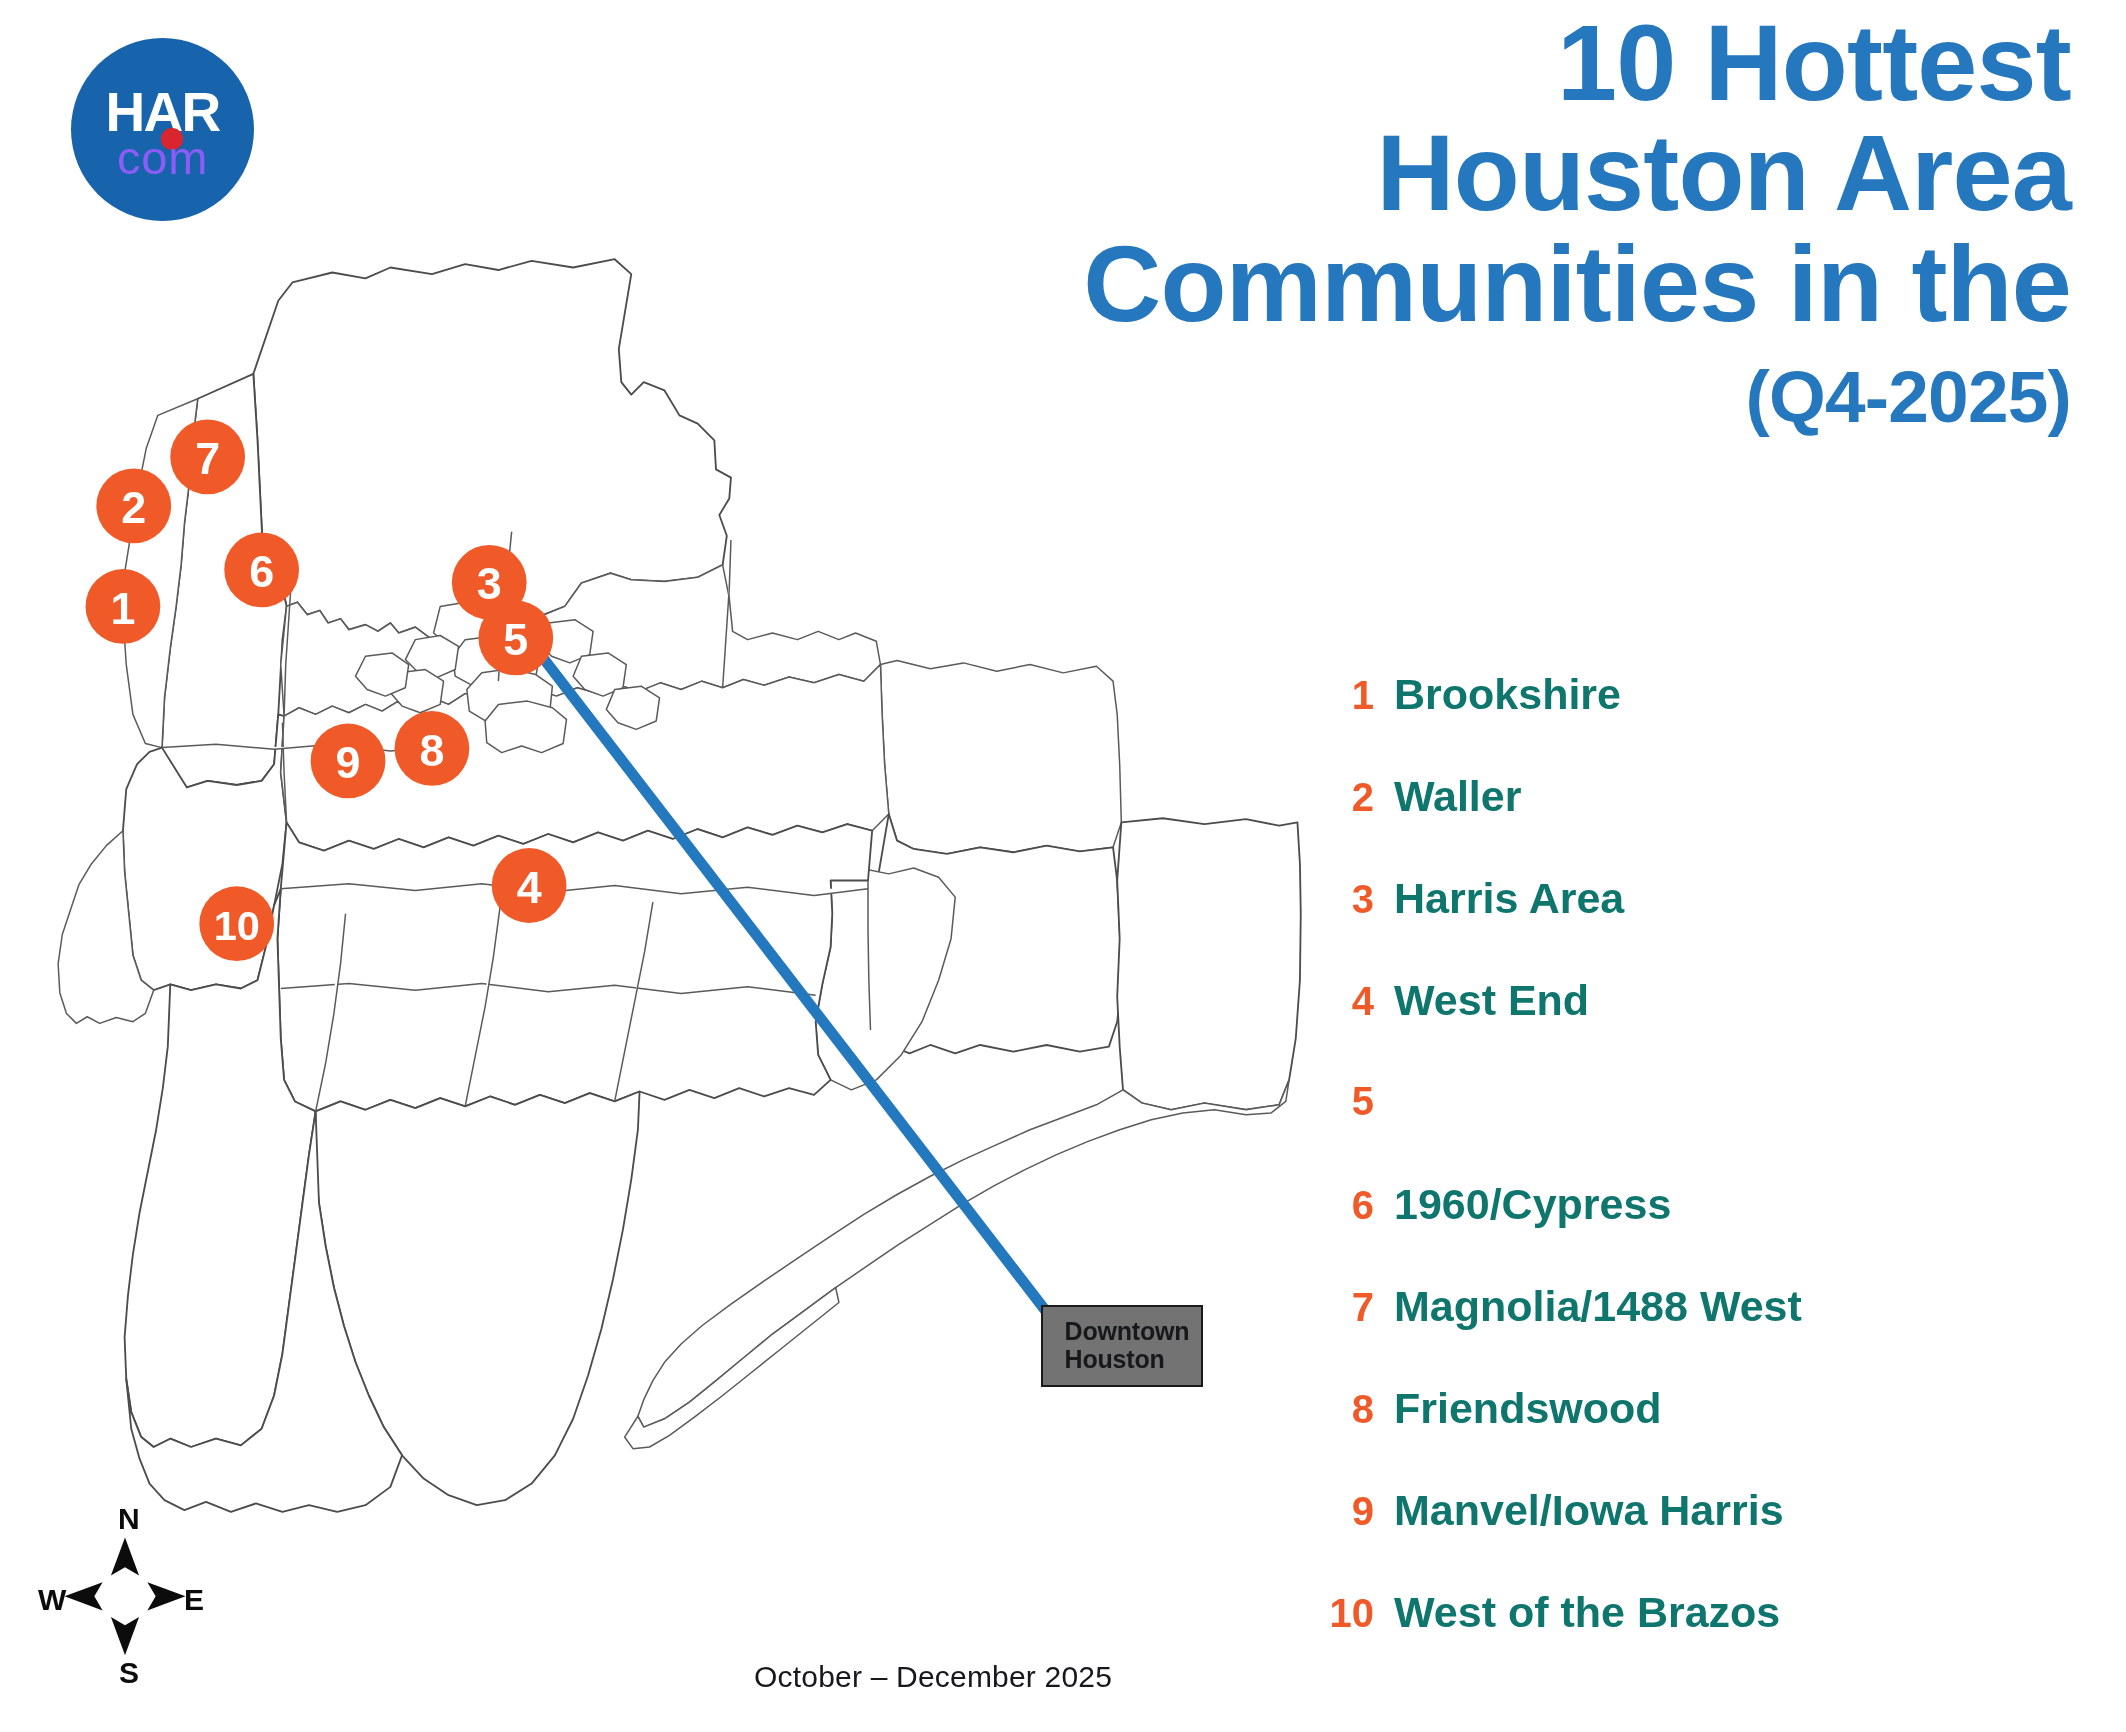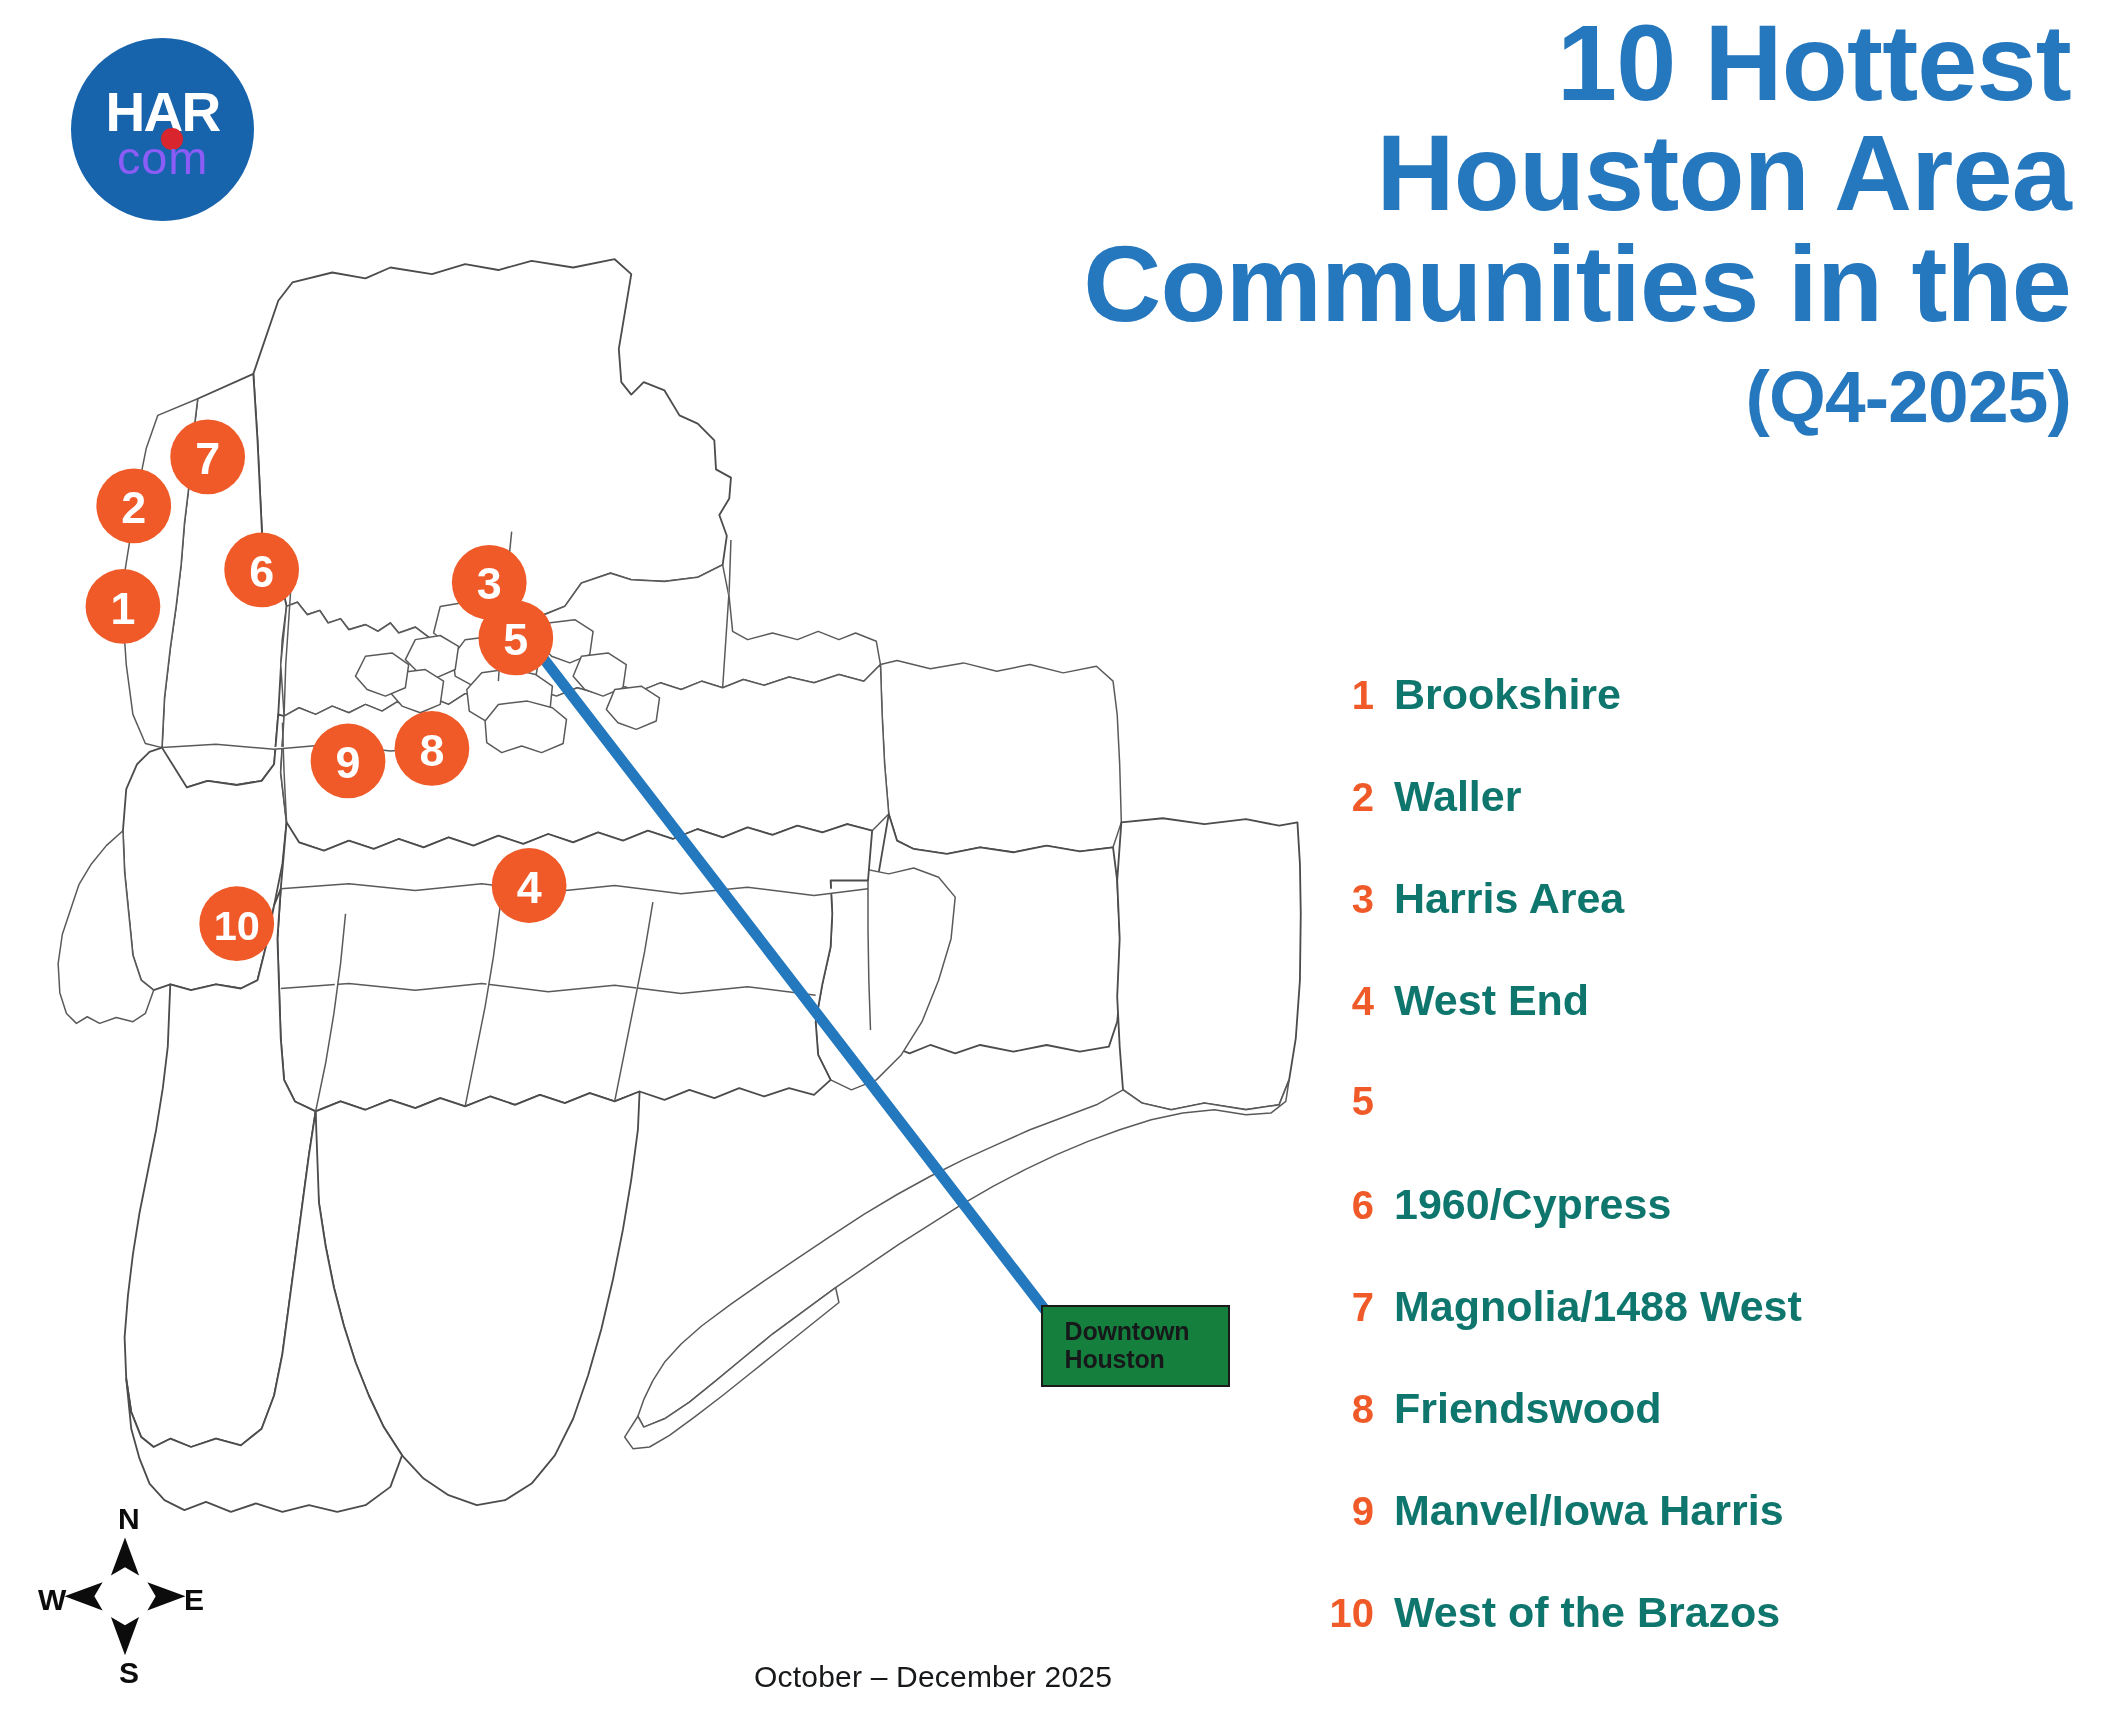--- a/index.html
+++ b/index.html
@@ -117,24 +117,24 @@
   .marker-text{
     fill:#ffffff; font-weight:bold;
     font-family:"Liberation Sans", sans-serif;
     text-anchor:middle; dominant-baseline:central;
   }
 
   
   #callout{
     position:absolute; left:1041px; top:1305px;
     border:2.5px solid #1A1A1A;
-    background:#15803d;
+    background:#737373;
     padding:10px 21.6px 11.6px 21.6px;
     box-sizing:border-box;
-    width:189px;
+    width:162px;
   }
   .callout-line{
     color:#16181A;
     font-weight:bold;
     font-size:25px;
     line-height:1.12;
     letter-spacing:-0.2px;
     font-family:"Liberation Sans", sans-serif;
   }
 

